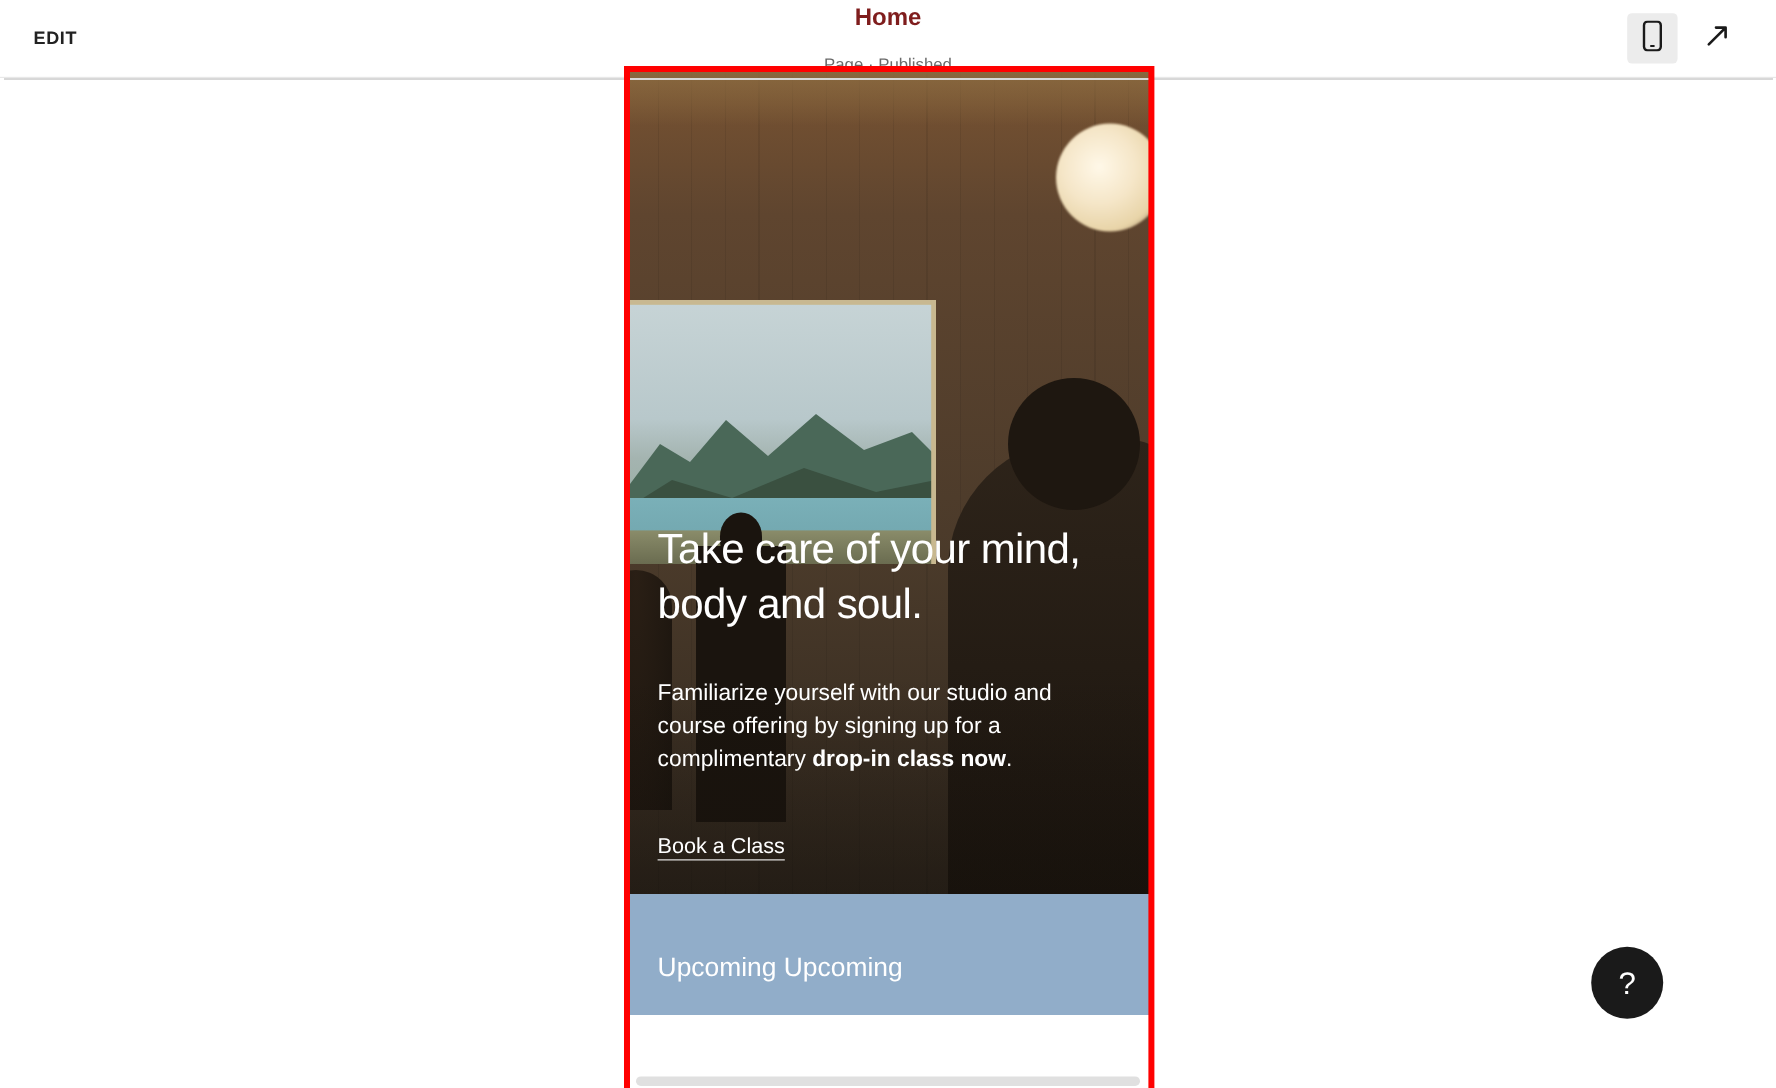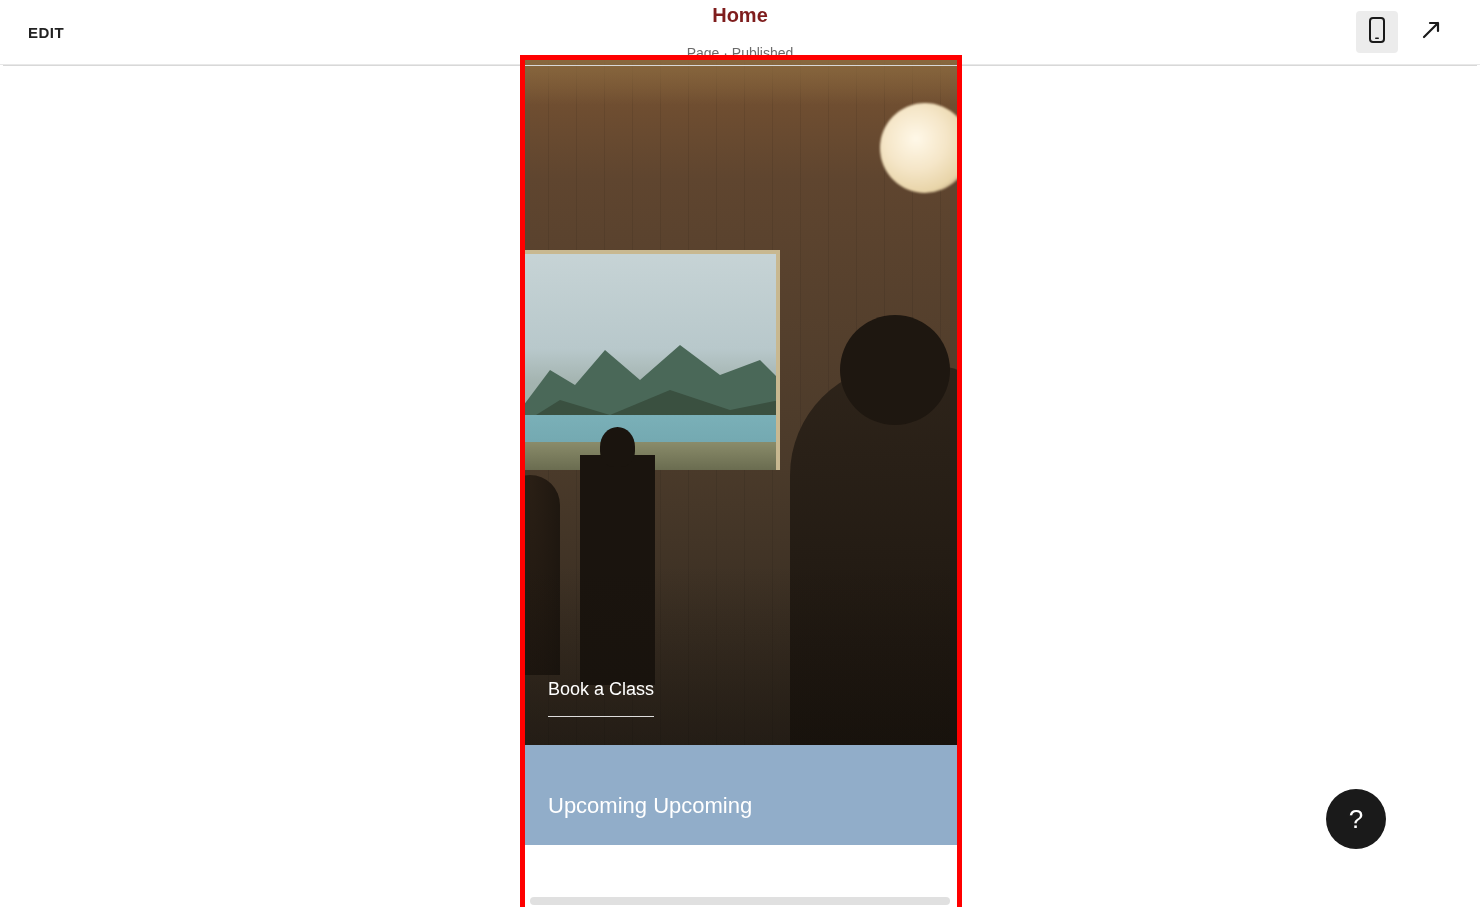--- a/index.html
+++ b/index.html
@@ -230,21 +230,21 @@
       font-weight: 400;
       margin-bottom: 48px;
     }
     .hero-desc b { font-weight: 800; }
     .hero-link {
       display: inline-block;
       font-size: 18px;
       color: #fff;
       text-decoration: none;
       border-bottom: 1px solid rgba(255,255,255,0.85);
-      padding-bottom: 16px;
+      padding-bottom: 0;
     }
     .section-upcoming {
       background: #91adc9;
       padding: 48px 28px 90px;
       color: #fff;
     }
     .section-upcoming h2 {
       font-size: 22px;
       font-weight: 400;
     }
@@ -334,20 +334,24 @@
           <div class="water"></div>
           <div class="shore"></div>
           <div class="window-frame"></div>
         </div>
         <div class="silhouette person1"></div>
         <div class="silhouette person2"></div>
         <div class="silhouette person3"></div>
         <div class="floor"></div>
 
         <div class="hero-content">
+          <h1 class="hero-title">Take care of your mind, body and soul.</h1>
+          <p class="hero-desc">
+            <span>Familiarize yourself with our studio and course offering by signing up for a complimentary </span><b>drop-in class now</b><span>.</span>
+          </p>
           <a class="hero-link">Book a Class</a>
         </div>
       </section>
 
       <section class="section-upcoming">
         <h2>Upcoming Upcoming</h2>
       </section>
 
     </div>
     <div class="scrollbar-ind"></div>

